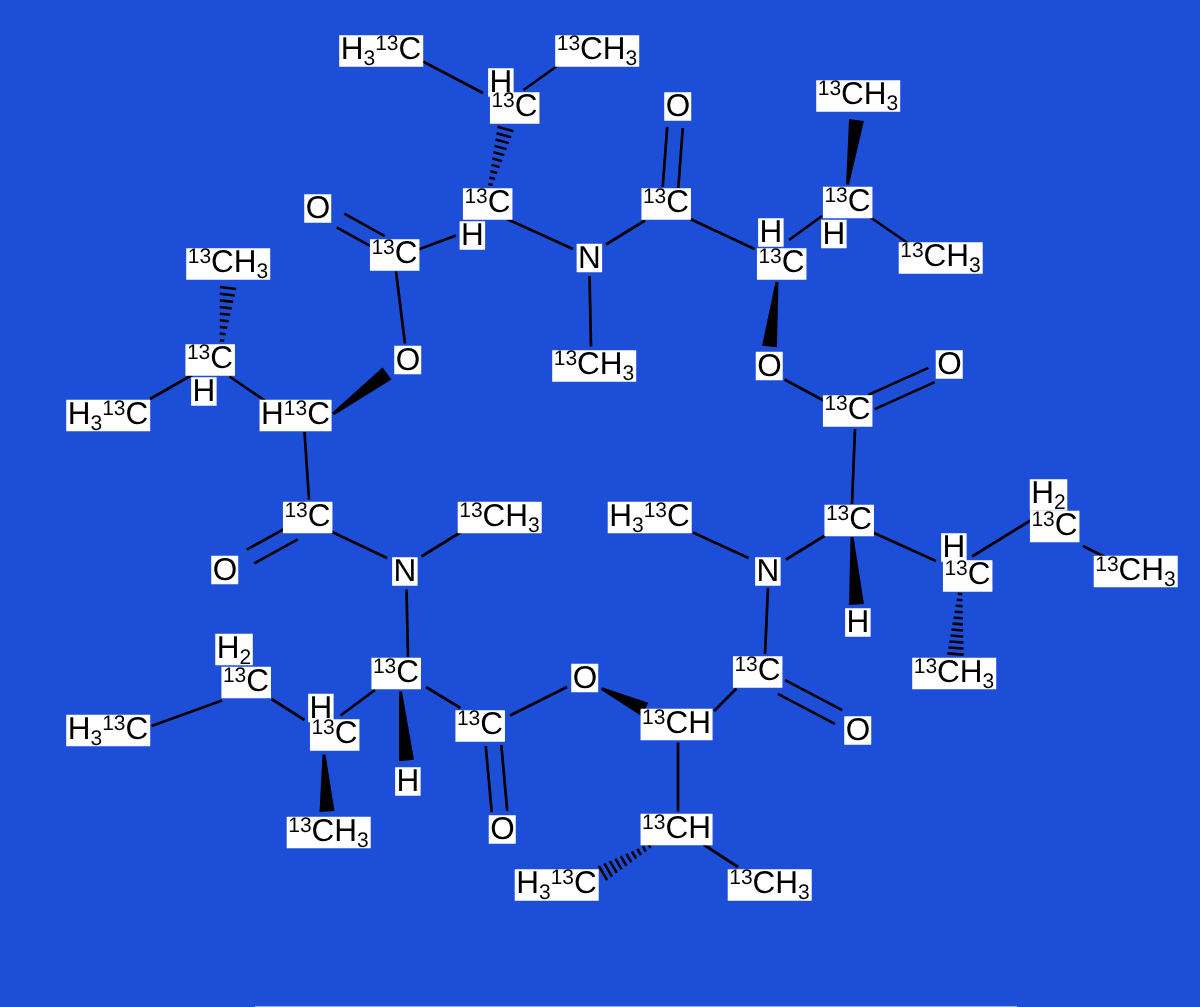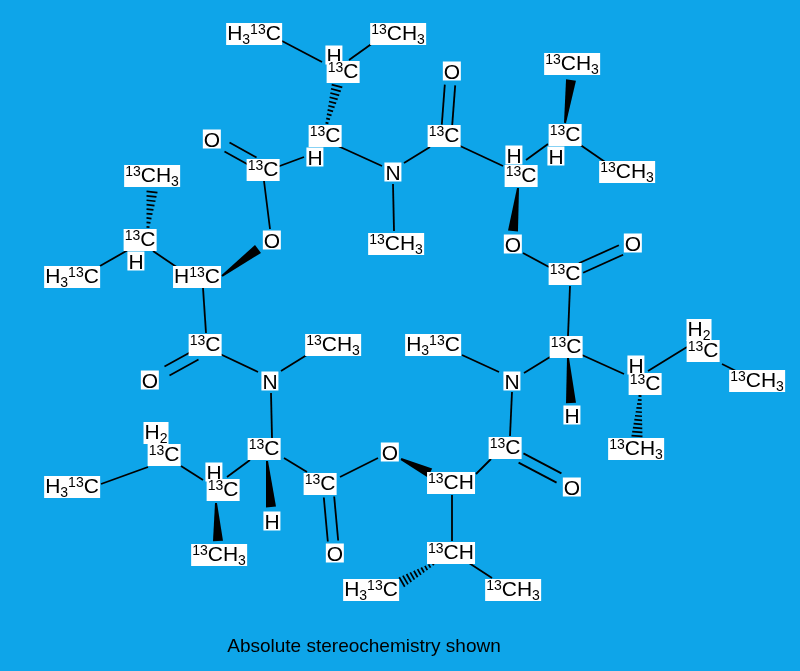--- a/index.html
+++ b/index.html
@@ -1,16 +1,16 @@
 <!DOCTYPE html>
 <html><head>
 <meta charset="utf-8">
 <style>
   html,body{margin:0;padding:0;background:#ffffff;}
-  .canvas{position:relative;width:800px;height:671px;background:#0ea5e9;
+  .canvas{position:relative;width:800px;height:671px;background:#1d4ed8;
           font-family:"Liberation Sans",sans-serif;overflow:hidden;}
   .bond-layer{position:absolute;left:0;top:0;}
   .atom{position:absolute;transform:translate(-50%,-50%);font-size:21px;line-height:19px;
         color:#000;background:#ffffff;white-space:nowrap;padding:0 1px;}
   .atom .sup{font-size:14px;position:relative;top:-6px;}
   .atom .sub{font-size:14px;position:relative;top:4px;}
   .caption{position:absolute;transform:translate(-50%,-50%);font-size:19px;color:#000;
            white-space:nowrap;}
 </style>
 </head>
@@ -163,14 +163,13 @@
       <div class="atom" style="left: 164px; top: 455px;"><span class="sup">13</span><span>C</span></div>
       <div class="atom" style="left: 72px; top: 487px;"><span>H</span><span class="sub">3</span><span class="sup">13</span><span>C</span></div>
       <div class="atom" style="left: 152px; top: 176px;"><span class="sup">13</span><span>C</span><span>H</span><span class="sub">3</span></div>
       <div class="atom" style="left: 140px; top: 240px;"><span class="sup">13</span><span>C</span></div>
       <div class="atom" style="left: 136px; top: 261px;"><span>H</span></div>
       <div class="atom" style="left: 72px; top: 277px;"><span>H</span><span class="sub">3</span><span class="sup">13</span><span>C</span></div>
       <div class="atom" style="left: 197px; top: 277px;"><span>H</span><span class="sup">13</span><span>C</span></div>
       <div class="atom" style="left: 205px; top: 345px;"><span class="sup">13</span><span>C</span></div>
       <div class="atom" style="left: 150px; top: 380px;"><span>O</span></div>
     </div>
-  <div class="caption" id="caption" style="left: 364px; top: 646px;">Absolute stereochemistry shown</div>
 </div>
 
 </body></html>

